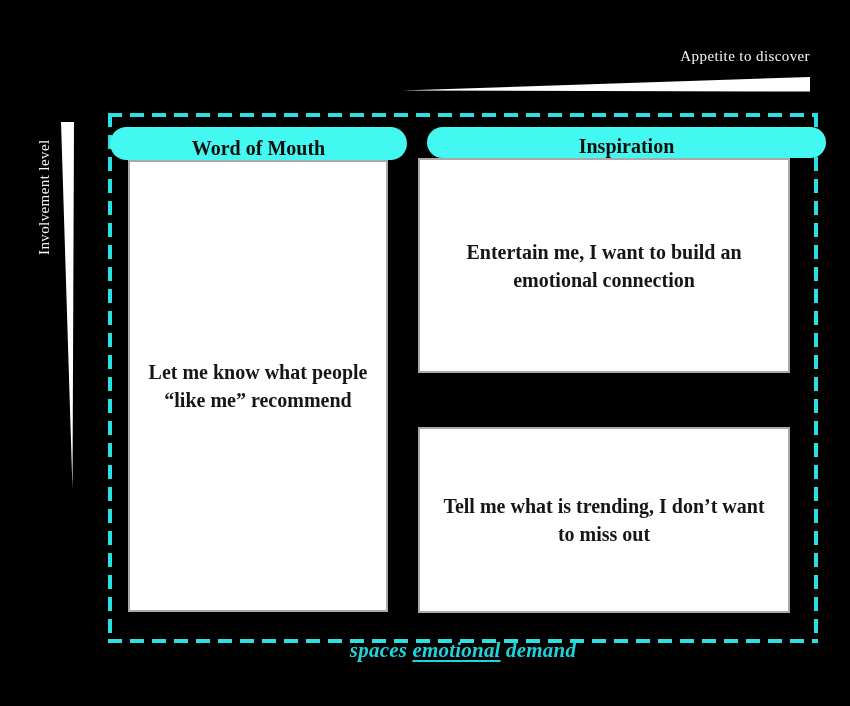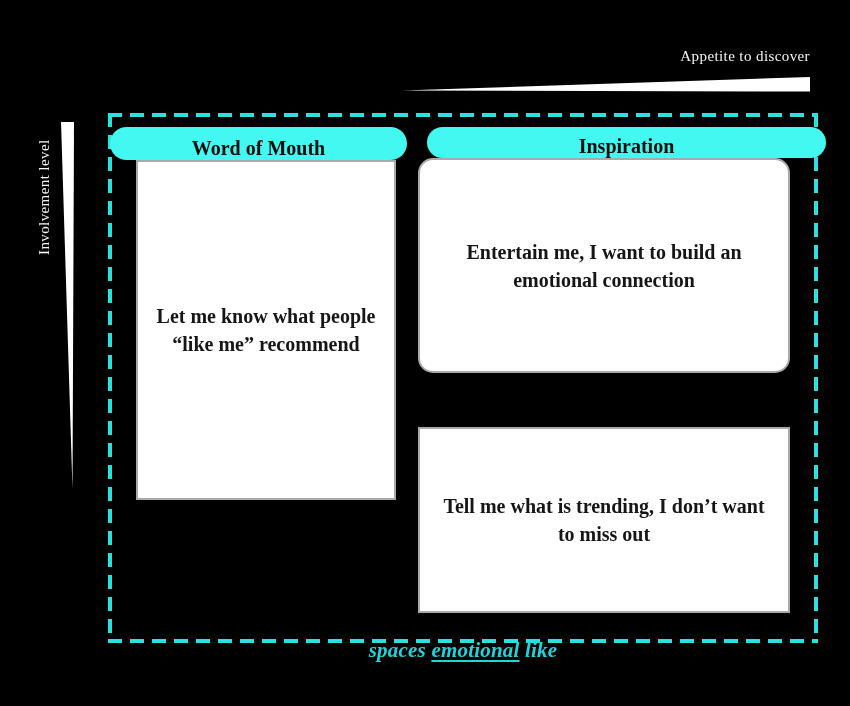--- a/index.html
+++ b/index.html
@@ -80,22 +80,22 @@
     display: flex;
     align-items: center;
     justify-content: center;
     text-align: center;
     color: var(--card-text, #161616);
     font-weight: bold;
     font-size: 20px;
     line-height: 1.4;
     overflow: hidden;
   }
-  .card.wom  { left: 136px; top: 160px; width: 260px; height: 340px; padding: 1px 6px; }
-  .card.insp { left: 418px; top: 158px; width: 372px; height: 215px; padding: 0 14px; border-radius: 15px; }
+  .card.wom  { left: 128px; top: 160px; width: 260px; height: 452px; padding: 1px 6px; }
+  .card.insp { left: 418px; top: 158px; width: 372px; height: 215px; padding: 0 14px; }
   .card.bel  { left: 418px; top: 427px; width: 372px; height: 186px; padding: 12px 14px; }
 
   
   .caption {
     position: absolute;
     left: 108px;
     top: 638px;
     width: 710px;
     text-align: center;
     color: var(--caption, #1fd4da);
@@ -141,16 +141,16 @@
   </div>
   <div class="card insp">
     <span>Entertain me, I want to build an emotional connection</span>
   </div>
 
   <div class="card bel">
     <span>Tell me what is trending, I don’t want to miss out</span>
   </div>
 
   <div class="caption">
-    <div class="line2"><span>spaces </span><span class="underlined">emotional</span><span> like</span></div>
+    <div class="line2"><span>spaces </span><span class="underlined">emotional</span><span> demand</span></div>
   </div>
 
 </div>
 
 </body></html>

